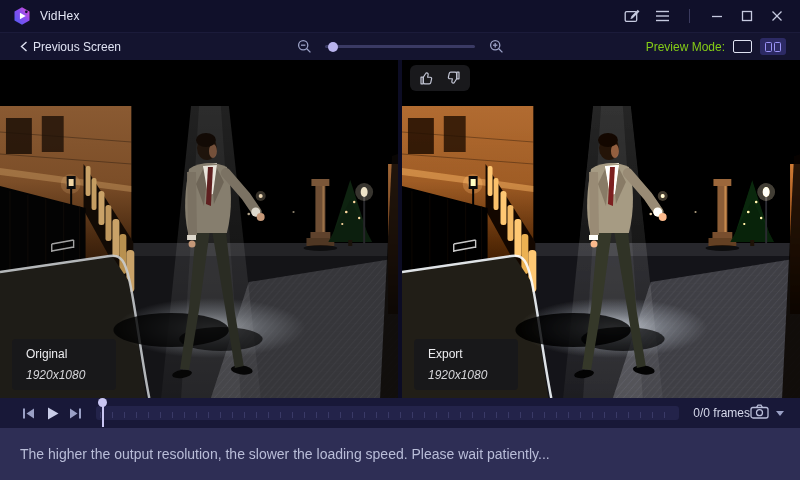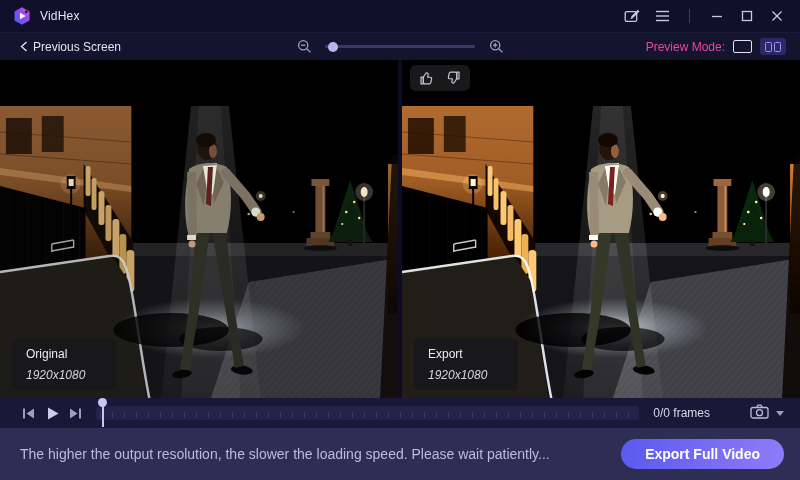--- a/index.html
+++ b/index.html
@@ -16,21 +16,21 @@
   .tb-group { display:flex; align-items:center; gap:8px; }
   .tb-divider { width:1px; height:14px; background:#3a3a5e; margin:0 8px; }
 
   
   .toolbar { height:28px; background:#14142f; position:relative; flex:0 0 auto; display:flex; align-items:center; border-top:1px solid #1b1b3a; }
   .back-btn { position:absolute; left:20px; display:flex; align-items:center; gap:5px; font-size:12px; color:#dfe2f2; cursor:pointer; }
   .zoom-group { position:absolute; left:50%; transform:translateX(-50%); display:flex; align-items:center; gap:10px; }
   .zoom-slider { position:relative; width:150px; height:3px; background:#3a3a64; border-radius:2px; cursor:pointer; }
   .zoom-thumb { position:absolute; left:3px; top:-3.5px; width:10px; height:10px; border-radius:50%; background:#b9b4ee; cursor:grab; }
   .preview-group { position:absolute; right:14px; display:flex; align-items:center; gap:8px; }
-  .preview-label { font-size:12px; color:#ec4899; }
+  .preview-label { font-size:12px; color:#84cc16; }
   .pm-single { width:19px; height:13px; border:1.5px solid #dfe2f2; border-radius:2px; cursor:pointer; }
   .pm-split { width:26px; height:17px; background:rgba(108,99,240,.28); border-radius:3px; display:flex; align-items:center; justify-content:center; gap:2px; padding:2px; cursor:pointer; }
   .pm-split span { width:7px; height:10px; border:1.5px solid #9b93f7; border-radius:1.5px; }
 
   
   .stage { height:338px; flex:0 0 auto; display:flex; gap:4px; background:#0c0c24; }
   .panel { width:398px; height:338px; position:relative; background:#000; overflow:hidden; }
   .panel svg.scene { display:block; width:100%; height:100%; }
   .panel.output svg.scene { filter:brightness(1.22) saturate(1.15) contrast(1.04); }
   .info-box { position:absolute; left:12px; bottom:8px; background:rgba(24,24,27,.92); border-radius:4px; padding:8px 14px; min-width:104px; }
@@ -41,21 +41,21 @@
 
   
   .playbar { height:30px; background:#181838; display:flex; align-items:center; padding:0 16px; flex:0 0 auto; }
   .pb-btn { display:flex; align-items:center; justify-content:center; width:24px; height:22px; cursor:pointer; }
   .timeline { position:relative; flex:1; height:14px; background:#23234a; border-radius:3px; margin:0 14px 0 8px; cursor:pointer; }
   .timeline::after { content:""; position:absolute; left:4px; right:4px; bottom:2px; height:6px;
       background:repeating-linear-gradient(90deg, #3c3c6a 0 1px, transparent 1px 12px); opacity:.9; }
   .playhead { position:absolute; left:2px; top:-8px; width:10px; height:30px; cursor:grab; }
   .playhead .knob { position:absolute; left:0; top:0; width:9px; height:9px; border-radius:50%; background:#c9c6f2; }
   .playhead .stem { position:absolute; left:3.5px; top:7px; width:2px; height:22px; background:#c9c6f2; }
-  .frames-label { font-size:12px; color:#d5d8ea; white-space:nowrap; margin-right:40px; }
+  .frames-label { font-size:12px; color:#d5d8ea; white-space:nowrap; }
   .camera-group { display:flex; align-items:center; gap:7px; cursor:pointer; }
   .caret-down { width:0; height:0; border-left:4px solid transparent; border-right:4px solid transparent; border-top:5px solid #9aa0c5; }
 
   
   .statusbar { flex:1; background:#2e2e55; display:flex; align-items:center; justify-content:space-between; padding:0 16px 0 20px; }
   .status-msg { font-size:14px; color:#b9bdd8; }
   .export-btn { height:30px; border:none; border-radius:16px; padding:0 24px; font-family:"Liberation Sans",sans-serif;
       font-size:14px; font-weight:bold; color:#ffffff; cursor:pointer;
       background:linear-gradient(90deg,#5a5aee 0%,#8e7bfa 100%); }
 </style>
@@ -351,16 +351,15 @@
           <path d="M6.5,3.5 L8,1.2 h3 L12.5,3.5"></path>
           <circle cx="9.5" cy="8.7" r="3"></circle>
         </svg>
       </span>
       <span class="caret-down"></span>
     </span>
   </div>
 
   <div class="statusbar">
     <span class="status-msg">The higher the output resolution, the slower the loading speed. Please wait patiently...</span>
-    <button class="export-btn">Export Full Video</button>
   </div>
 
 </div>
 
 </body></html>

